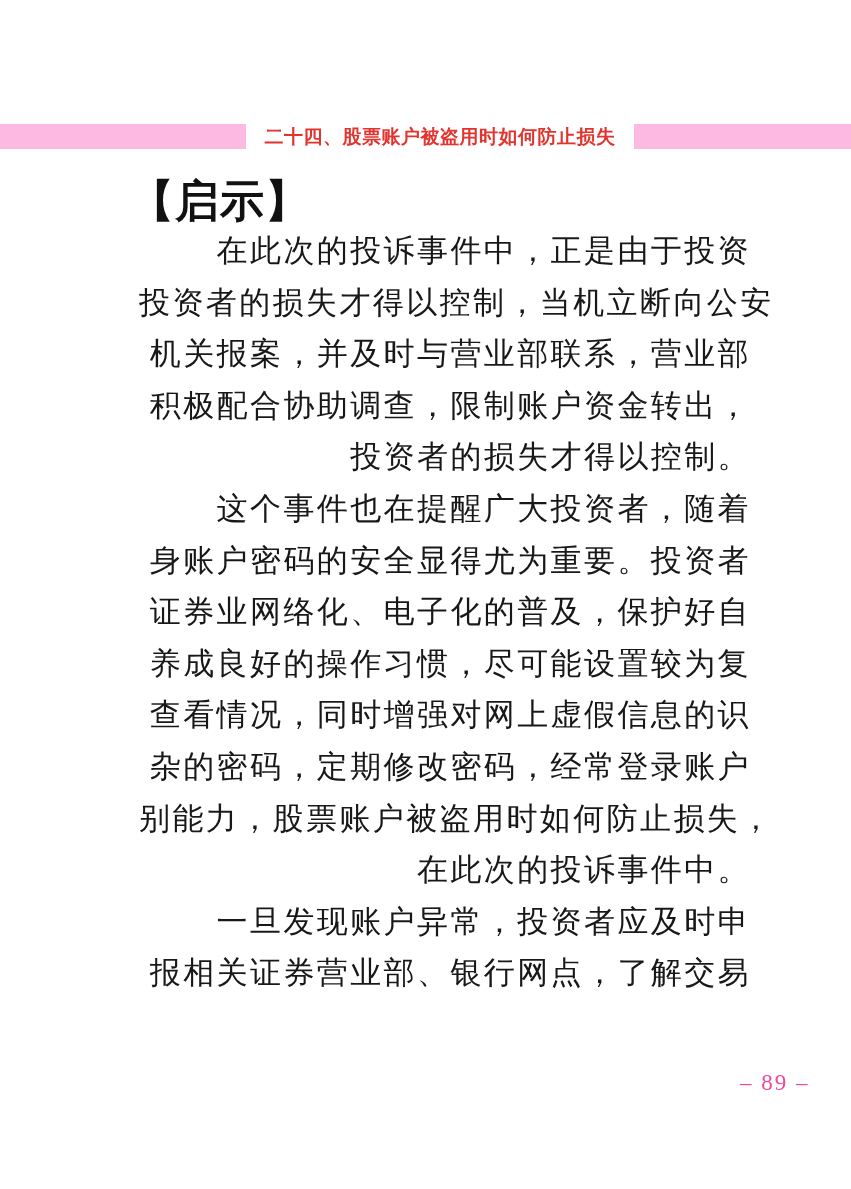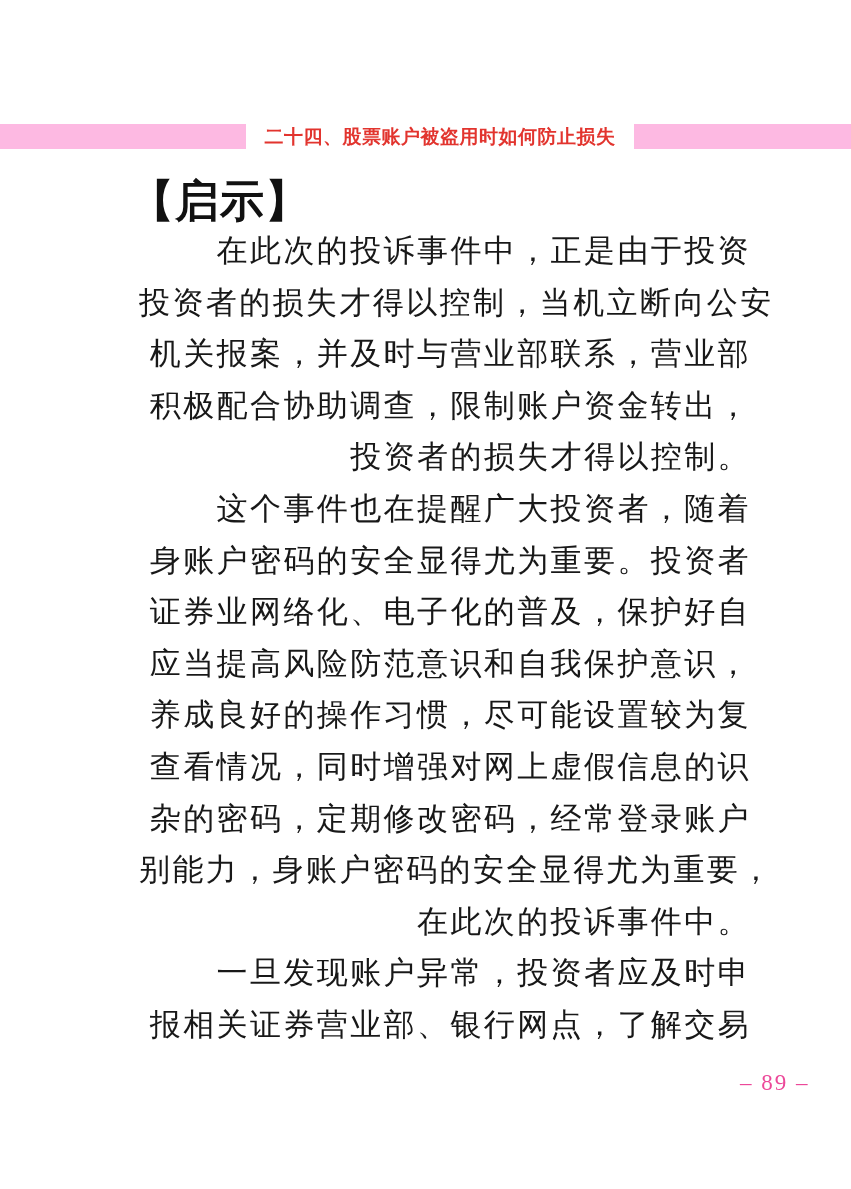--- a/index.html
+++ b/index.html
@@ -100,25 +100,24 @@
 
   <div class="body-text" id="body-text">
       <div class="text-line indent">在此次的投诉事件中，正是由于投资</div>
       <div class="text-line">投资者的损失才得以控制，当机立断向公安</div>
       <div class="text-line">机关报案，并及时与营业部联系，营业部</div>
       <div class="text-line">积极配合协助调查，限制账户资金转出，</div>
       <div class="text-line">投资者的损失才得以控制。</div>
       <div class="text-line indent">这个事件也在提醒广大投资者，随着</div>
       <div class="text-line">身账户密码的安全显得尤为重要。投资者</div>
       <div class="text-line">证券业网络化、电子化的普及，保护好自</div>
-      <div class="text-line">应当提高风险防范意识和自我保护意识，</div>
       <div class="text-line">养成良好的操作习惯，尽可能设置较为复</div>
       <div class="text-line">查看情况，同时增强对网上虚假信息的识</div>
       <div class="text-line">杂的密码，定期修改密码，经常登录账户</div>
-      <div class="text-line">别能力，身账户密码的安全显得尤为重要，</div>
+      <div class="text-line">别能力，股票账户被盗用时如何防止损失，</div>
       <div class="text-line">在此次的投诉事件中。</div>
       <div class="text-line indent">一旦发现账户异常，投资者应及时申</div>
       <div class="text-line">报相关证券营业部、银行网点，了解交易</div>
     </div>
 
   <div class="page-number">– 89 –</div>
 
 </div>
 
 </body></html>

